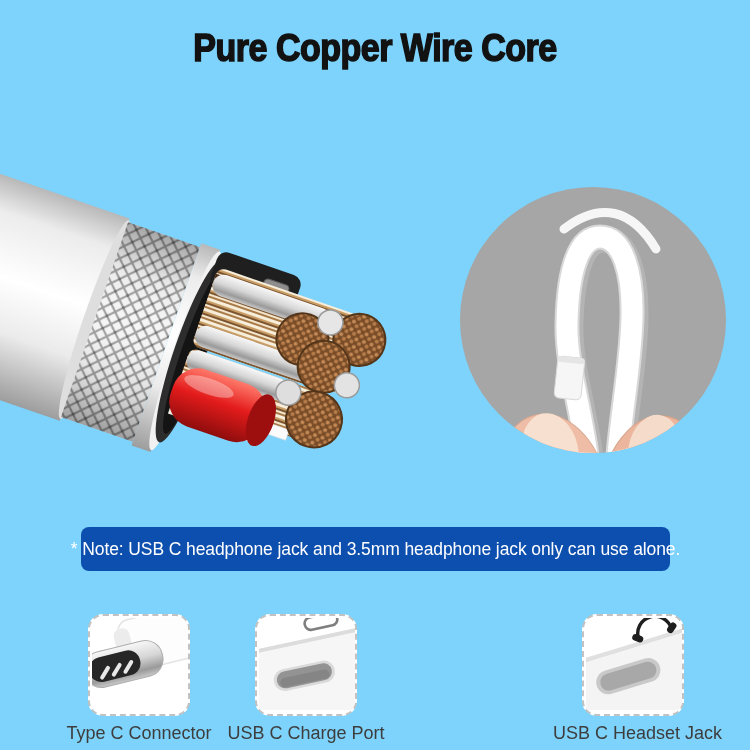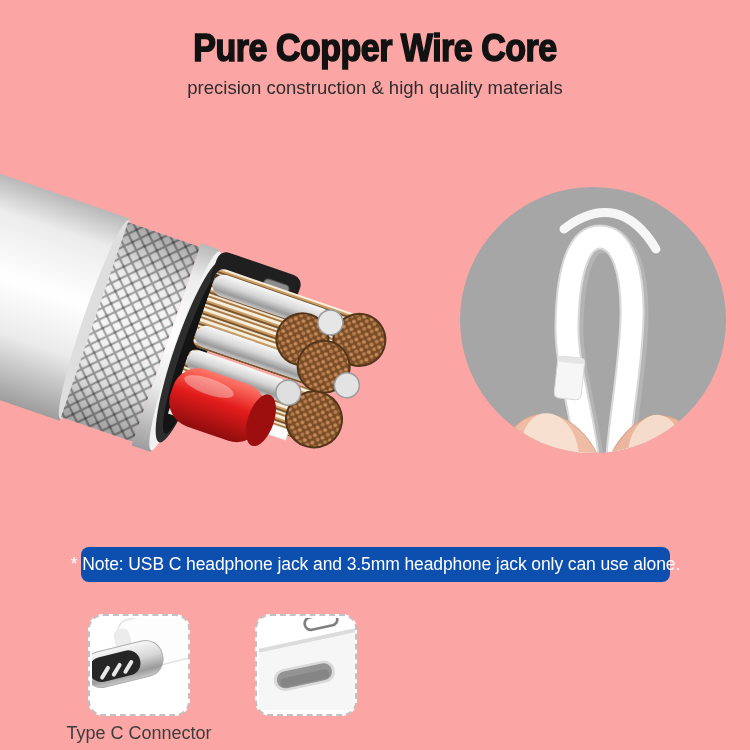--- a/index.html
+++ b/index.html
@@ -1,27 +1,27 @@
 <!DOCTYPE html>
 <html style="--note-blue: #0d4fae; --photo-circle-gray: #a6a6a6; --text-dark: #121212; --copper: #a9713f; --wire-red: #dd1c1c;"><head>
 <meta charset="utf-8">
 <style>
   html,body{margin:0;padding:0;background:#fff;}
-  .stage{position:relative;width:750px;height:750px;background:#fca5a5;overflow:hidden;
+  .stage{position:relative;width:750px;height:750px;background:#7dd3fc;overflow:hidden;
          font-family:"Liberation Sans",sans-serif;}
   .title{position:absolute;top:26px;left:0;width:750px;margin:0;text-align:center;
          font-size:34px;font-weight:900;letter-spacing:-0.5px;color:var(--text-dark,#121212);
          -webkit-text-stroke:1.4px var(--text-dark,#121212);
          transform:scaleY(1.12);transform-origin:top center;}
   .subtitle{position:absolute;top:78px;left:0;width:750px;text-align:center;
             font-size:18.5px;line-height:20px;color:#2d2d2d;}
   .hero-left{position:absolute;left:0;top:130px;}
   .photo-circle{position:absolute;left:460px;top:187px;width:266px;height:266px;border-radius:50%;
                 background:var(--photo-circle-gray,#a6a6a6);overflow:hidden;}
-  .note{position:absolute;left:81px;top:547px;width:589px;height:35px;border-radius:8px;
+  .note{position:absolute;left:81px;top:527px;width:589px;height:44px;border-radius:8px;
         background:var(--note-blue,#0d4fae);color:#fff;font-size:17.5px;letter-spacing:-0.1px;
         display:flex;align-items:center;justify-content:center;white-space:nowrap;}
   .features{position:absolute;top:614px;left:0;width:750px;height:140px;}
   .feature{position:absolute;width:160px;text-align:center;}
   .f0{left:59px;} .f1{left:226px;} .f2{left:392px;} .f3{left:553px;}
   .icon-box{width:102px;height:102px;margin:0 auto;border:2px dashed #c2c2c2;border-radius:15px;
             overflow:hidden;background:#fff;box-sizing:border-box;}
   .icon-box svg{display:block;margin:2px 0 0 2px;}
   .feature-label{margin-top:7px;font-size:18px;color:#3d3d3d;white-space:nowrap;}
   .hidden-defs{position:absolute;width:0;height:0;}
@@ -43,21 +43,20 @@
       <rect x="35" y="20" width="12" height="7" rx="3.5" fill="#1f1f1f" transform="rotate(-38 41 24)"></rect>
     </g>
   </defs>
 </svg>
 
 <div class="stage">
 
   <h1 class="title">Pure Copper Wire Core</h1>
 
   <div class="subtitle">
-    <div>precision construction &amp; high quality materials</div>
   </div>
 
   <svg class="hero-left" width="432" height="360" viewBox="0 0 432 360">
     <defs>
       <linearGradient id="jacketGrad" x1="0" y1="0" x2="0" y2="1">
         <stop offset="0" stop-color="#b8b8b8"></stop>
           <stop offset="0.16" stop-color="#ececec"></stop>
         <stop offset="0.45" stop-color="#ffffff"></stop>
           <stop offset="0.7" stop-color="#ebebeb"></stop>
         <stop offset="1" stop-color="#9d9d9d"></stop>
@@ -191,18 +190,34 @@
             <rect x="-40" y="-30" width="180" height="52" fill="#ffffff"></rect>
             <rect x="-40" y="21" width="180" height="4.5" fill="#dcdcdc"></rect>
             <rect x="-40" y="25" width="180" height="95" fill="#f6f6f6"></rect>
             <rect x="54" y="1" width="33" height="12.5" rx="6" fill="none" stroke="#7f7f7f" stroke-width="2.6"></rect>
             <rect x="12" y="46" width="62" height="22" rx="11" fill="#dadada"></rect>
             <rect x="15" y="48.5" width="56" height="17" rx="8.5" fill="#939393"></rect>
             <rect x="18" y="55" width="50" height="9" rx="4.5" fill="#7f7f7f" opacity="0.7"></rect>
           </g>
         </svg>
       </div>
+      <div class="feature-label">USB C Charge Port</div>
     </div>
 
 
+    <div class="feature f3">
+      <div class="icon-box">
+        <svg width="96" height="92" viewBox="0 0 96 92">
+          <g transform="rotate(-17 48 46)">
+            <rect x="-45" y="-34" width="190" height="60" fill="#ffffff"></rect>
+            <rect x="-45" y="26" width="190" height="4.5" fill="#e0e0e0"></rect>
+            <rect x="-45" y="30.5" width="190" height="98" fill="#f4f4f4"></rect>
+            <use href="#hpglyph" transform="translate(56,0) scale(0.95)"></use>
+            <rect x="6" y="44" width="66" height="24" rx="12" fill="#c9c9c9"></rect>
+            <rect x="10" y="47.5" width="58" height="17" rx="8.5" fill="#a8a8a8"></rect>
+          </g>
+        </svg>
+      </div>
+      <div class="feature-label">USB C Headset Jack</div>
+    </div>
 
   </div>
 </div>
 
 </body></html>

